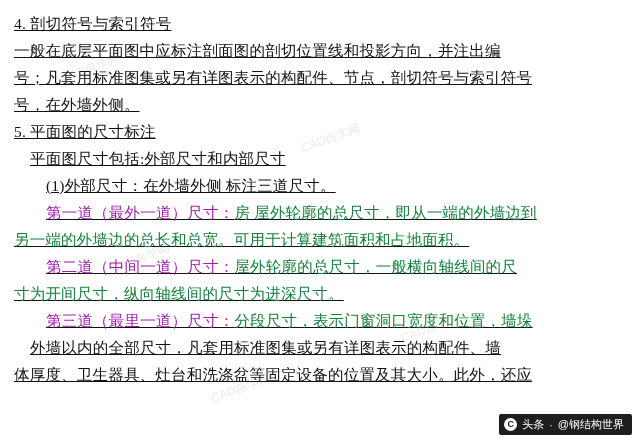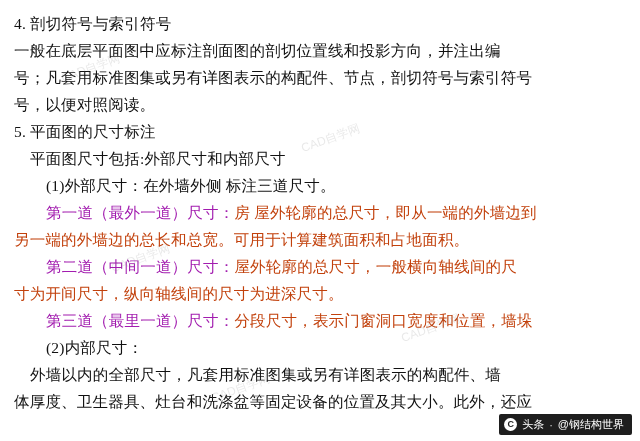--- a/index.html
+++ b/index.html
@@ -14,32 +14,33 @@
     color: #111111;
     overflow: hidden;
     position: relative;
   }
   .page {
     position: relative;
     width: 640px;
     height: 441px;
     box-sizing: border-box;
     padding: 10px 20px 0 14px;
+    text-decoration: underline;
   }
   .line {
     font-size: 15.5px;
     line-height: 27px;
     white-space: nowrap;
     letter-spacing: 0.2px;
   }
   .ind0 { padding-left: 0px; }
   .ind1 { padding-left: 16px; }
   .ind2 { padding-left: 32px; }
   .red { color: #a21caf; }
-  .blue { color: #c2410c; }
+  .blue { color: #15803d; }
   .black { color: #111111; }
   .footer {
     position: absolute;
     right: 8px;
     bottom: 6px;
     display: flex;
     align-items: center;
     gap: 5px;
     background: #000000;
     color: #ffffff;
@@ -81,30 +82,29 @@
   }
 </style>
 </head>
 <body>
 
 <div class="page">
   <div id="doc-body">
       <div class="line ind0"><span class="black">4. 剖切符号与索引符号</span></div>
       <div class="line ind0"><span class="black">    一般在底层平面图中应标注剖面图的剖切位置线和投影方向，并注出编</span></div>
       <div class="line ind0"><span class="black">号；凡套用标准图集或另有详图表示的构配件、节点，剖切符号与索引符号</span></div>
-      <div class="line ind0"><span class="black">号，以便对照阅读。</span></div>
+      <div class="line ind0"><span class="black">号，在外墙外侧。</span></div>
       <div class="line ind0"><span class="black">5. 平面图的尺寸标注</span></div>
       <div class="line ind1"><span class="black">平面图尺寸包括:外部尺寸和内部尺寸</span></div>
       <div class="line ind2"><span class="black">(1)外部尺寸：在外墙外侧  标注三道尺寸。</span></div>
       <div class="line ind2"><span class="red">第一道（最外一道）尺寸：</span><span class="blue">房 屋外轮廓的总尺寸，即从一端的外墙边到</span></div>
       <div class="line ind0"><span class="blue">另一端的外墙边的总长和总宽。可用于计算建筑面积和占地面积。</span></div>
       <div class="line ind2"><span class="red">第二道（中间一道）尺寸：</span><span class="blue">屋外轮廓的总尺寸，一般横向轴线间的尺</span></div>
       <div class="line ind0"><span class="blue">寸为开间尺寸，纵向轴线间的尺寸为进深尺寸。</span></div>
       <div class="line ind2"><span class="red">第三道（最里一道）尺寸：</span><span class="blue">分段尺寸，表示门窗洞口宽度和位置，墙垛</span></div>
-      <div class="line ind2"><span class="black">(2)内部尺寸：</span></div>
       <div class="line ind1"><span class="black">外墙以内的全部尺寸，凡套用标准图集或另有详图表示的构配件、墙</span></div>
       <div class="line ind0"><span class="black">体厚度、卫生器具、灶台和洗涤盆等固定设备的位置及其大小。此外，还应</span></div>
     </div>
 
   <div class="watermark">
     <div class="wm" style="left:60px; top:60px;">CAD自学网</div>
     <div class="wm" style="left:300px; top:130px;">CAD自学网</div>
     <div class="wm" style="left:110px; top:250px;">CAD自学网</div>
     <div class="wm" style="left:400px; top:320px;">CAD自学网</div>
     <div class="wm" style="left:210px; top:380px;">CAD自学网</div>

